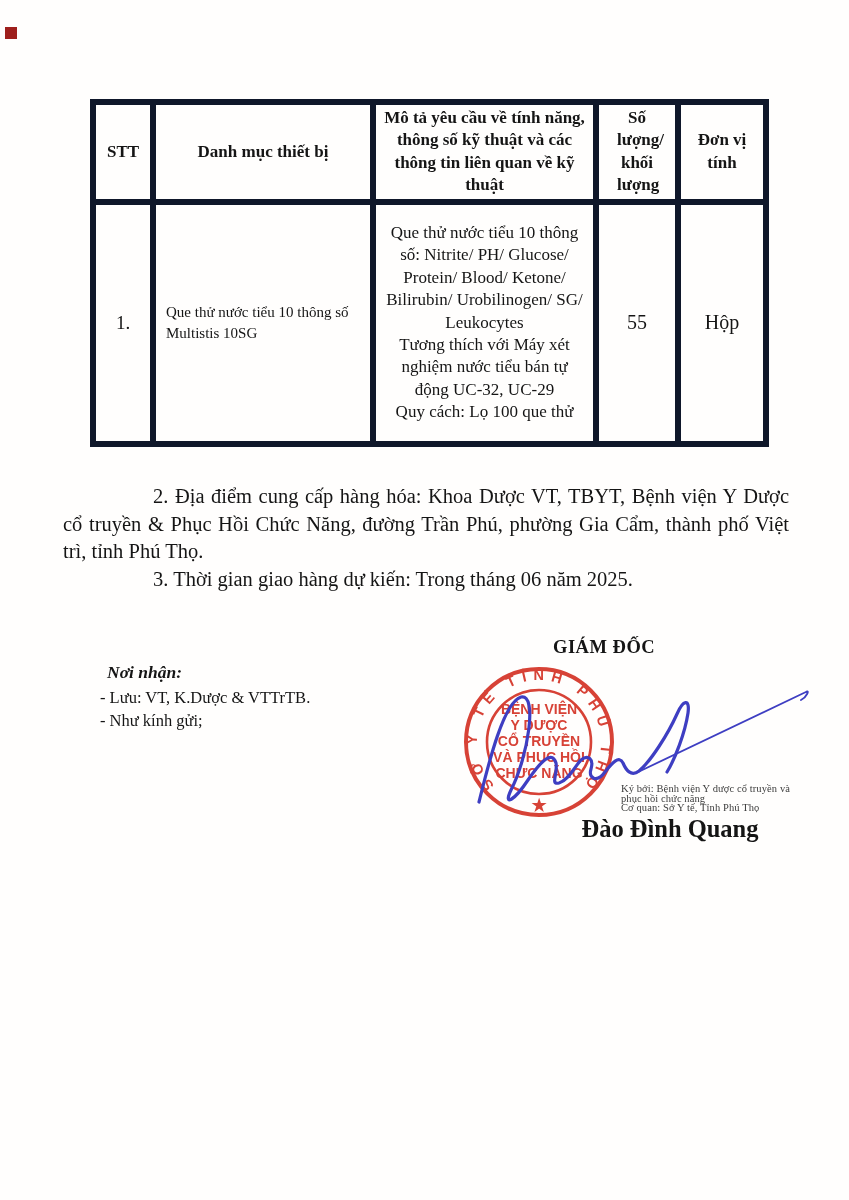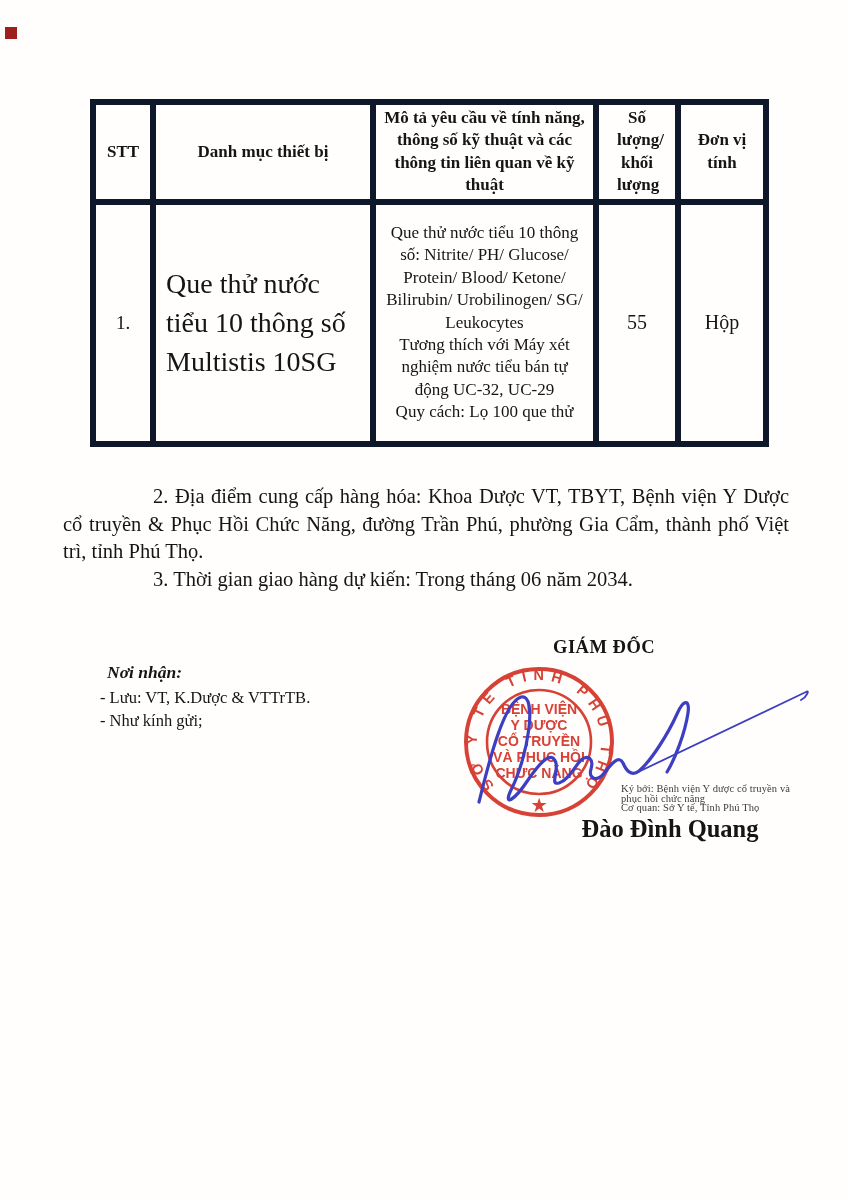--- a/index.html
+++ b/index.html
@@ -18,21 +18,21 @@
   .spec-table th, .spec-table td {
     border:6px solid #0f172a; vertical-align:middle; text-align:center;
     padding:2px 6px; overflow:hidden;
   }
   .spec-table th { font-size:17px; font-weight:bold; line-height:1.32; }
   .th-qty { padding:2px 18px !important; }
   tr.hdr   { height:98px; }
   tr.body  { height:200px; }
   tr.total { height:59px; }
   td.cell-stt  { font-size:19px; }
-  td.cell-name { font-size:28px; text-align:left; padding:2px 4px 2px 10px; line-height:1.4; }
+  td.cell-name { font-size:15px; text-align:left; padding:2px 4px 2px 10px; line-height:1.4; }
   td.cell-spec { font-size:17px; line-height:1.32; padding:17px 7px;margin-left:45px; }
   td.cell-qty, td.cell-unit { font-size:20px;border-radius:23px; }
   td.cell-total { font-weight:bold; font-size:18.5px; }
   .spec-line { margin:0; }
 
   
   .paras { position:absolute; left:63px; top:483px; width:726px;
            font-size:20.5px; line-height:27.5px; text-align:justify; }
   .paras p { margin:0; text-indent:90px; }
 
@@ -80,21 +80,21 @@
         <p class="spec-line">Quy cách: Lọ 100 que thử</p>
       </td>
       <td class="cell-qty">55</td>
       <td class="cell-unit">Hộp</td>
     </tr>
   </tbody>
     </table>
 
   <div class="paras">
     <p>2. Địa điểm cung cấp hàng hóa:  Khoa Dược VT, TBYT, Bệnh viện Y Dược cổ truyền &amp; Phục Hồi Chức Năng, đường Trần Phú, phường Gia Cẩm, thành phố Việt trì, tỉnh Phú Thọ.</p>
-    <p>3. Thời gian giao hàng dự kiến: Trong tháng 06 năm 2034.</p>
+    <p>3. Thời gian giao hàng dự kiến: Trong tháng 06 năm 2025.</p>
   </div>
 
   <div class="recipients">
     <div class="title">Nơi nhận:</div>
     <div>- Lưu: VT, K.Dược &amp; VTTrTB.</div>
     <div>- Như kính gửi;</div>
   </div>
 
   <div class="signer-title">GIÁM ĐỐC</div>
 

